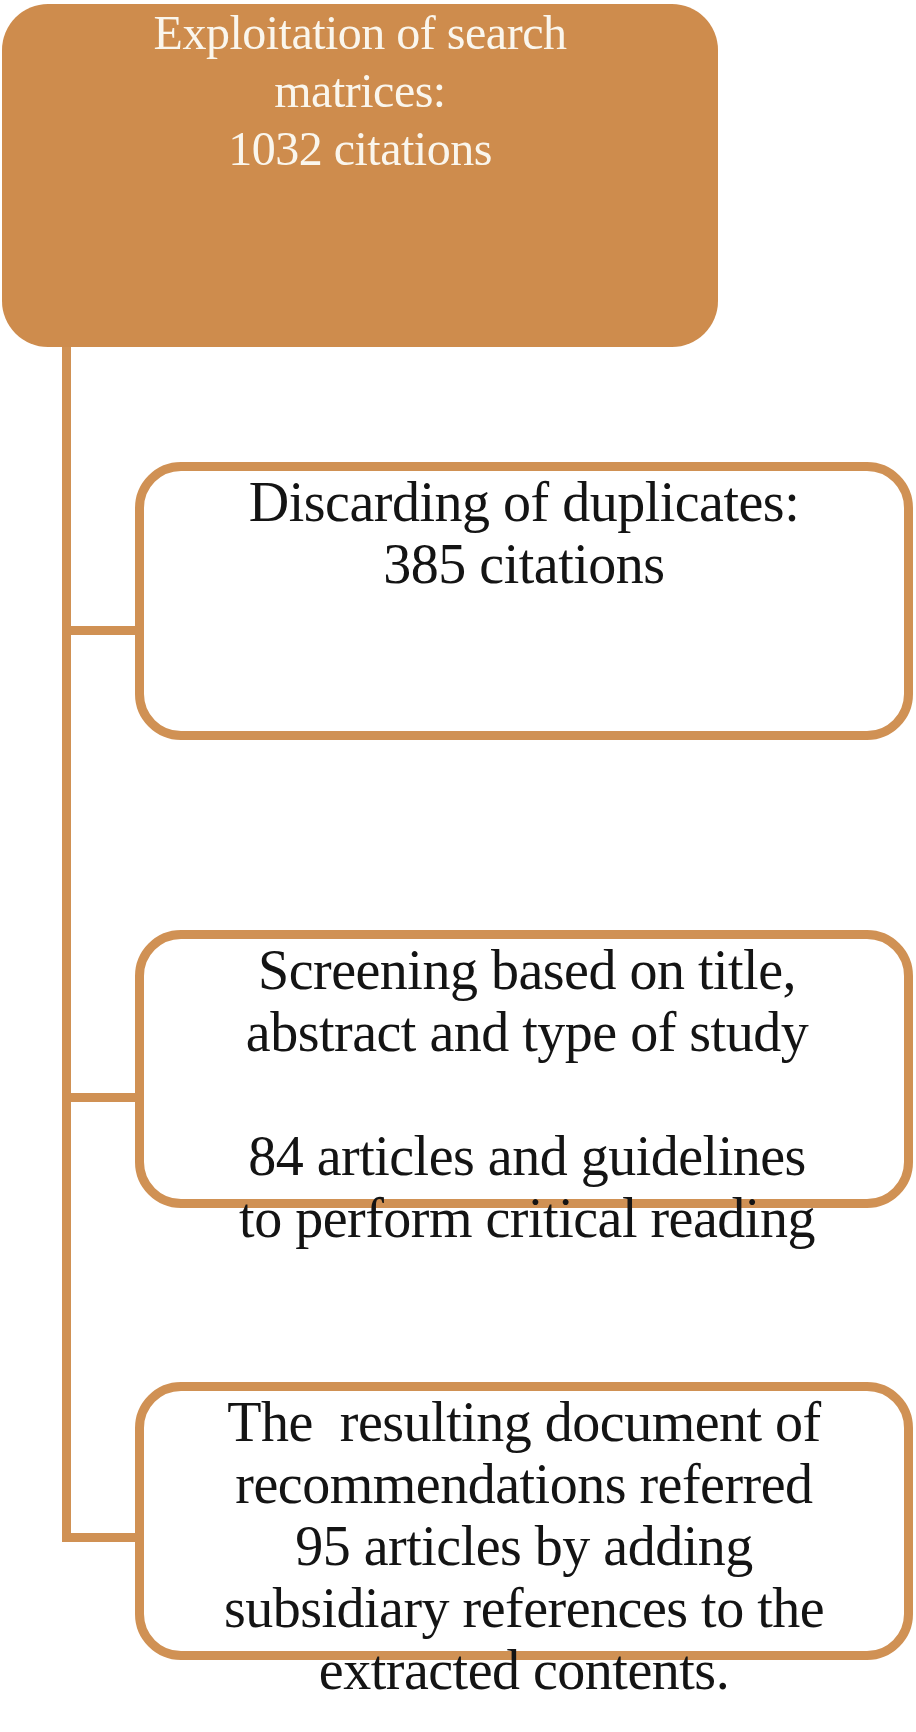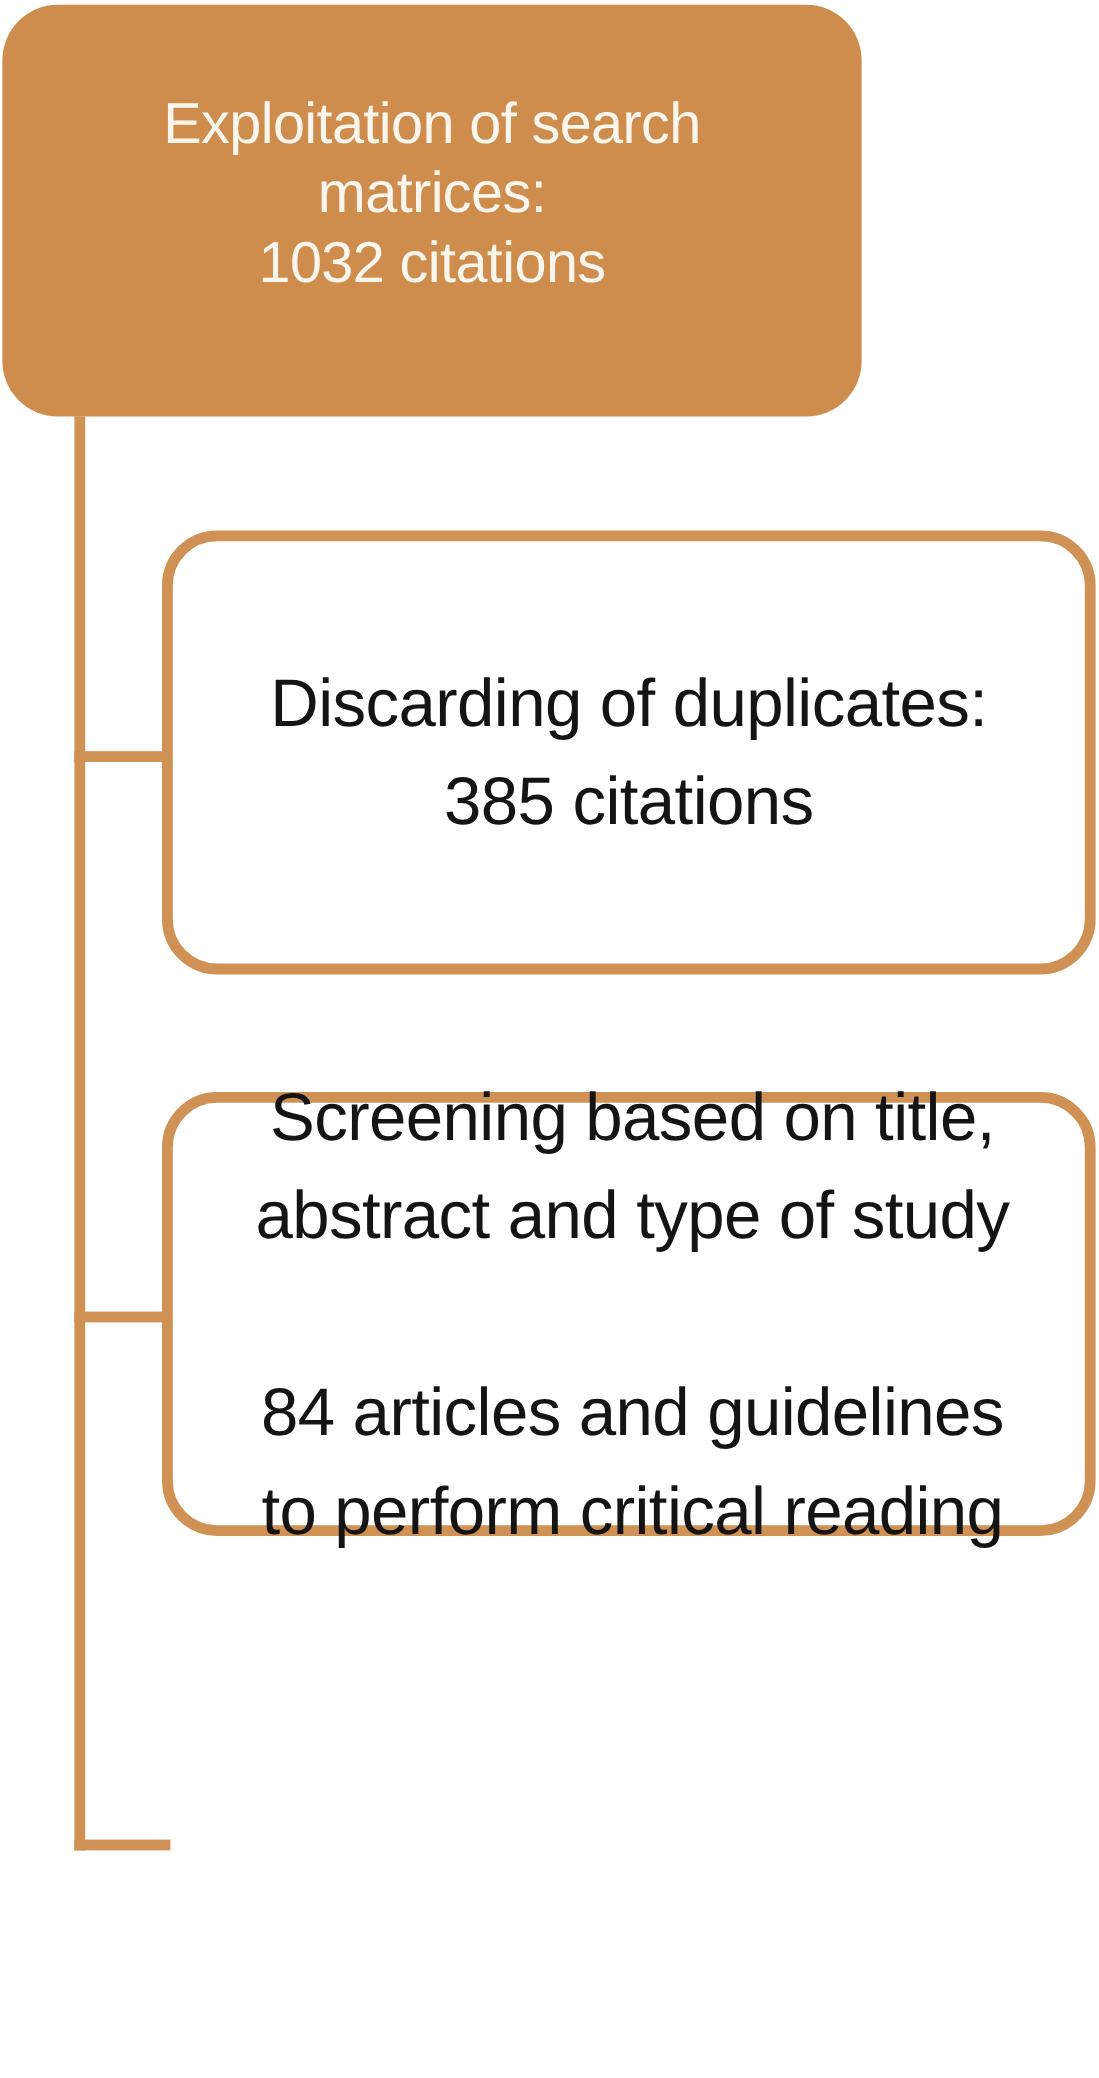--- a/index.html
+++ b/index.html
@@ -12,50 +12,52 @@
     width: 916px;
     height: 1732px;
     background: var(--canvas-bg, #ffffff);
     font-family: "Liberation Sans", "DejaVu Sans", sans-serif;
     overflow: hidden;
   }
   .node {
     position: absolute;
     box-sizing: border-box;
     display: flex;
-    align-items: center;
+    align-items: flex-start;
     justify-content: center;
     text-align: center;
     border-radius: 46px;
+    font-family: Liberation Serif, serif;
   }
   .label {
     white-space: pre-wrap;
     letter-spacing: -0.5px;
   }
   .node-root {
     left: 2px;
     top: 4px;
     width: 716px;
     height: 343px;
     background: var(--box-fill, #CE8C4D);
     color: var(--title-text, #FAF6ED);
     font-size: 48px;
     line-height: 58px;
     padding: 0 20px 28px 20px;
   }
   .node-step {
     left: 135px;
     width: 778px;
-    height: 370px;
+    height: 278px;
     background: #ffffff;
     border: 9px solid var(--box-border, #D09154);
     color: var(--body-text, #141414);
     font-size: 56px;
-    line-height: 82px;
+    line-height: 62px;
     padding: 0 20px;
+    margin-top: 20px;
   }
   #step-1 { top: 442px; }
   #step-2 { top: 910px; padding-left: 26px; }
   #step-3 { top: 1362px; }
   .connector {
     position: absolute;
     background: var(--box-border, #D09154);
   }
   #trunk {
     left: 62px;
@@ -94,14 +96,21 @@
   </div>
 
   <div class="node node-step" id="step-2">
     <span class="label">Screening based on title,
 abstract and type of study
 
 84 articles and guidelines
 to perform critical reading</span>
   </div>
 
+  <div class="node node-step" id="step-3">
+    <span class="label">The  resulting document of
+recommendations referred
+95 articles by adding
+subsidiary references to the
+extracted contents.</span>
+  </div>
 
 </div>
 
 </body></html>

